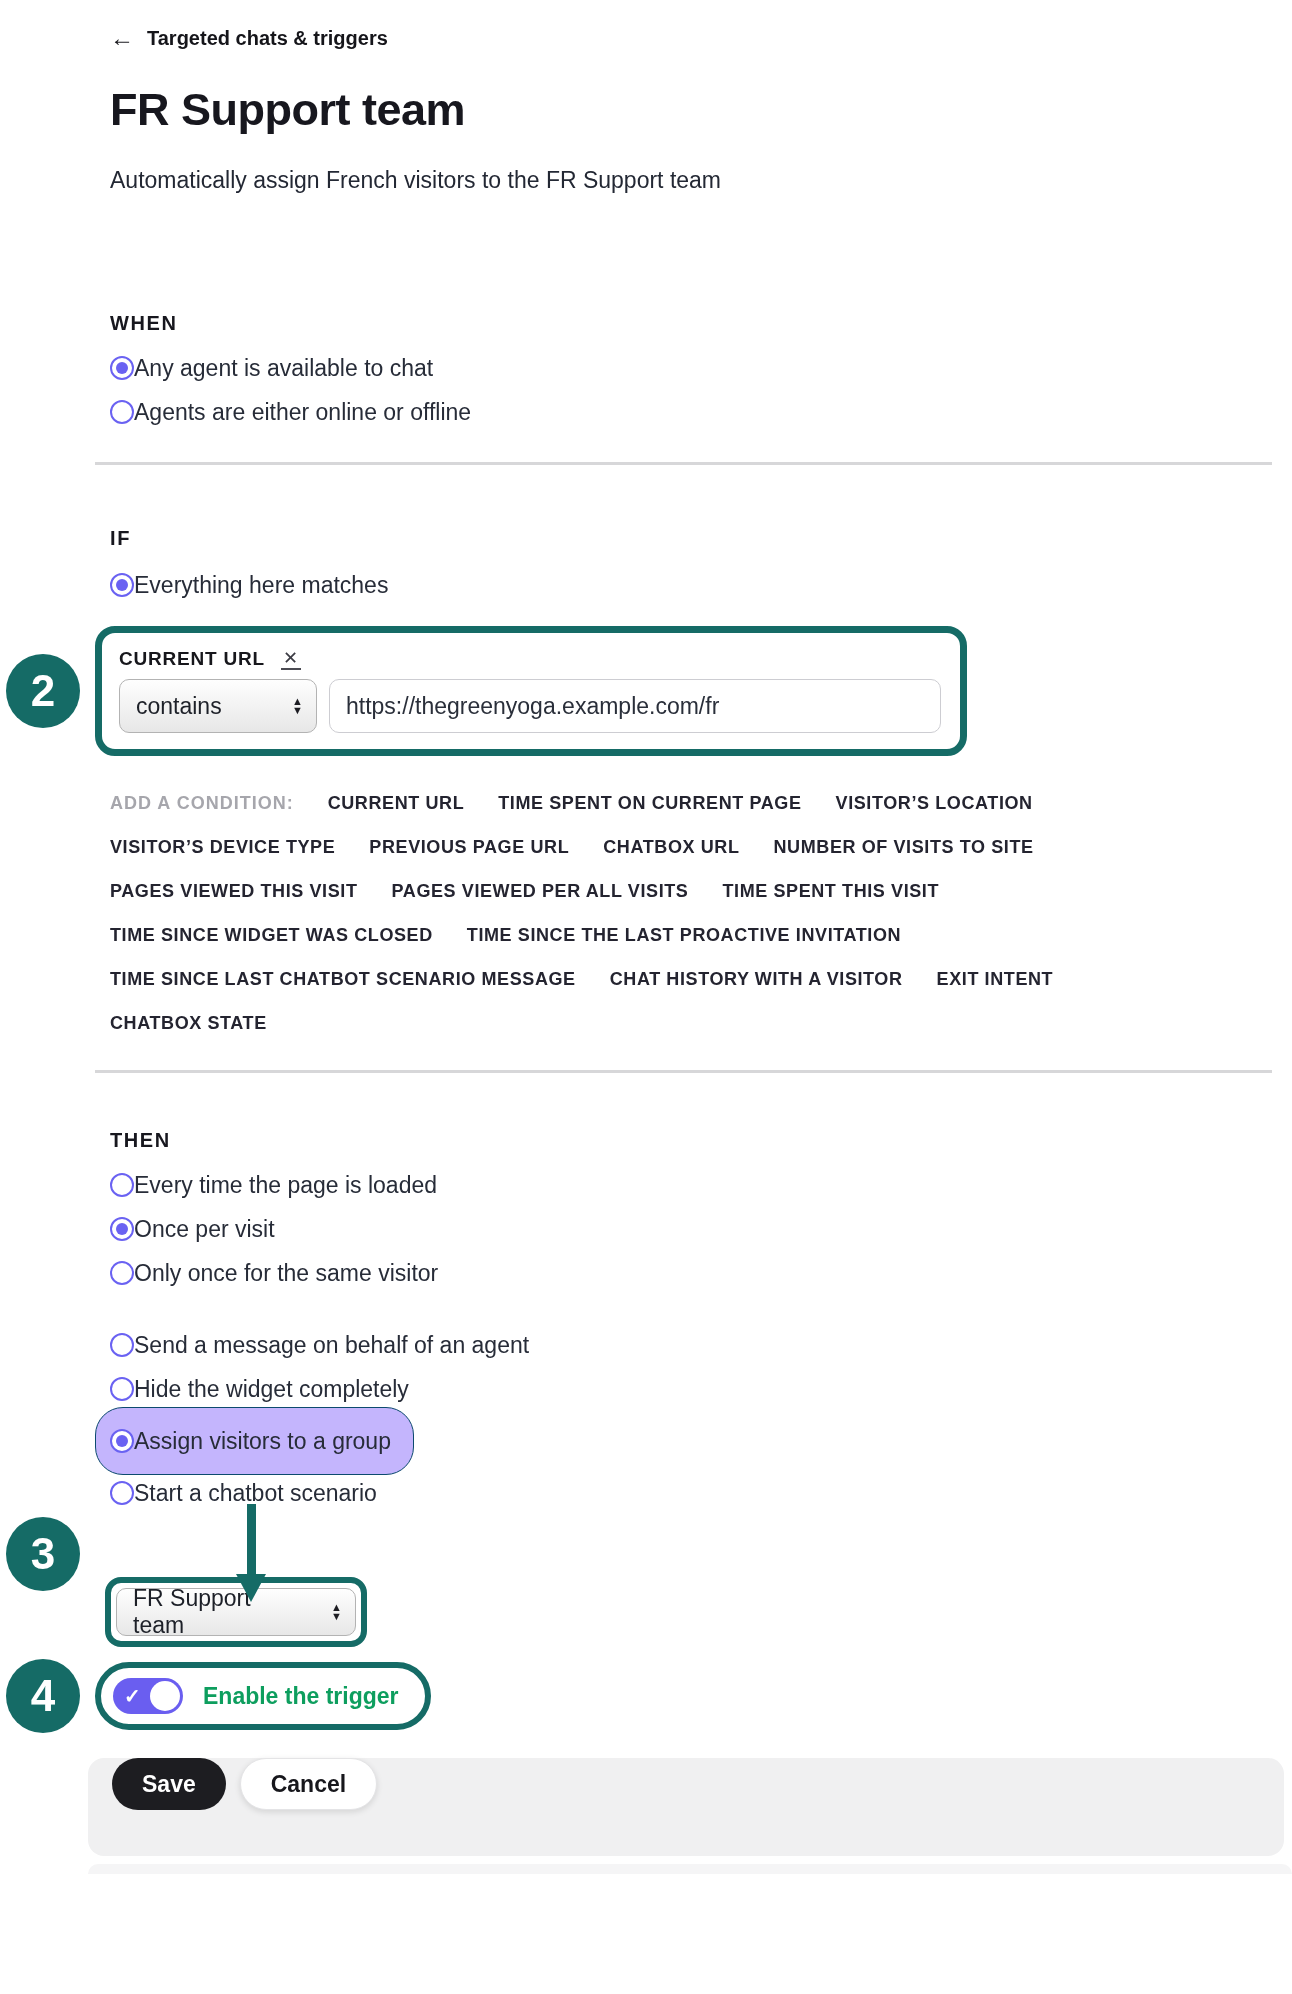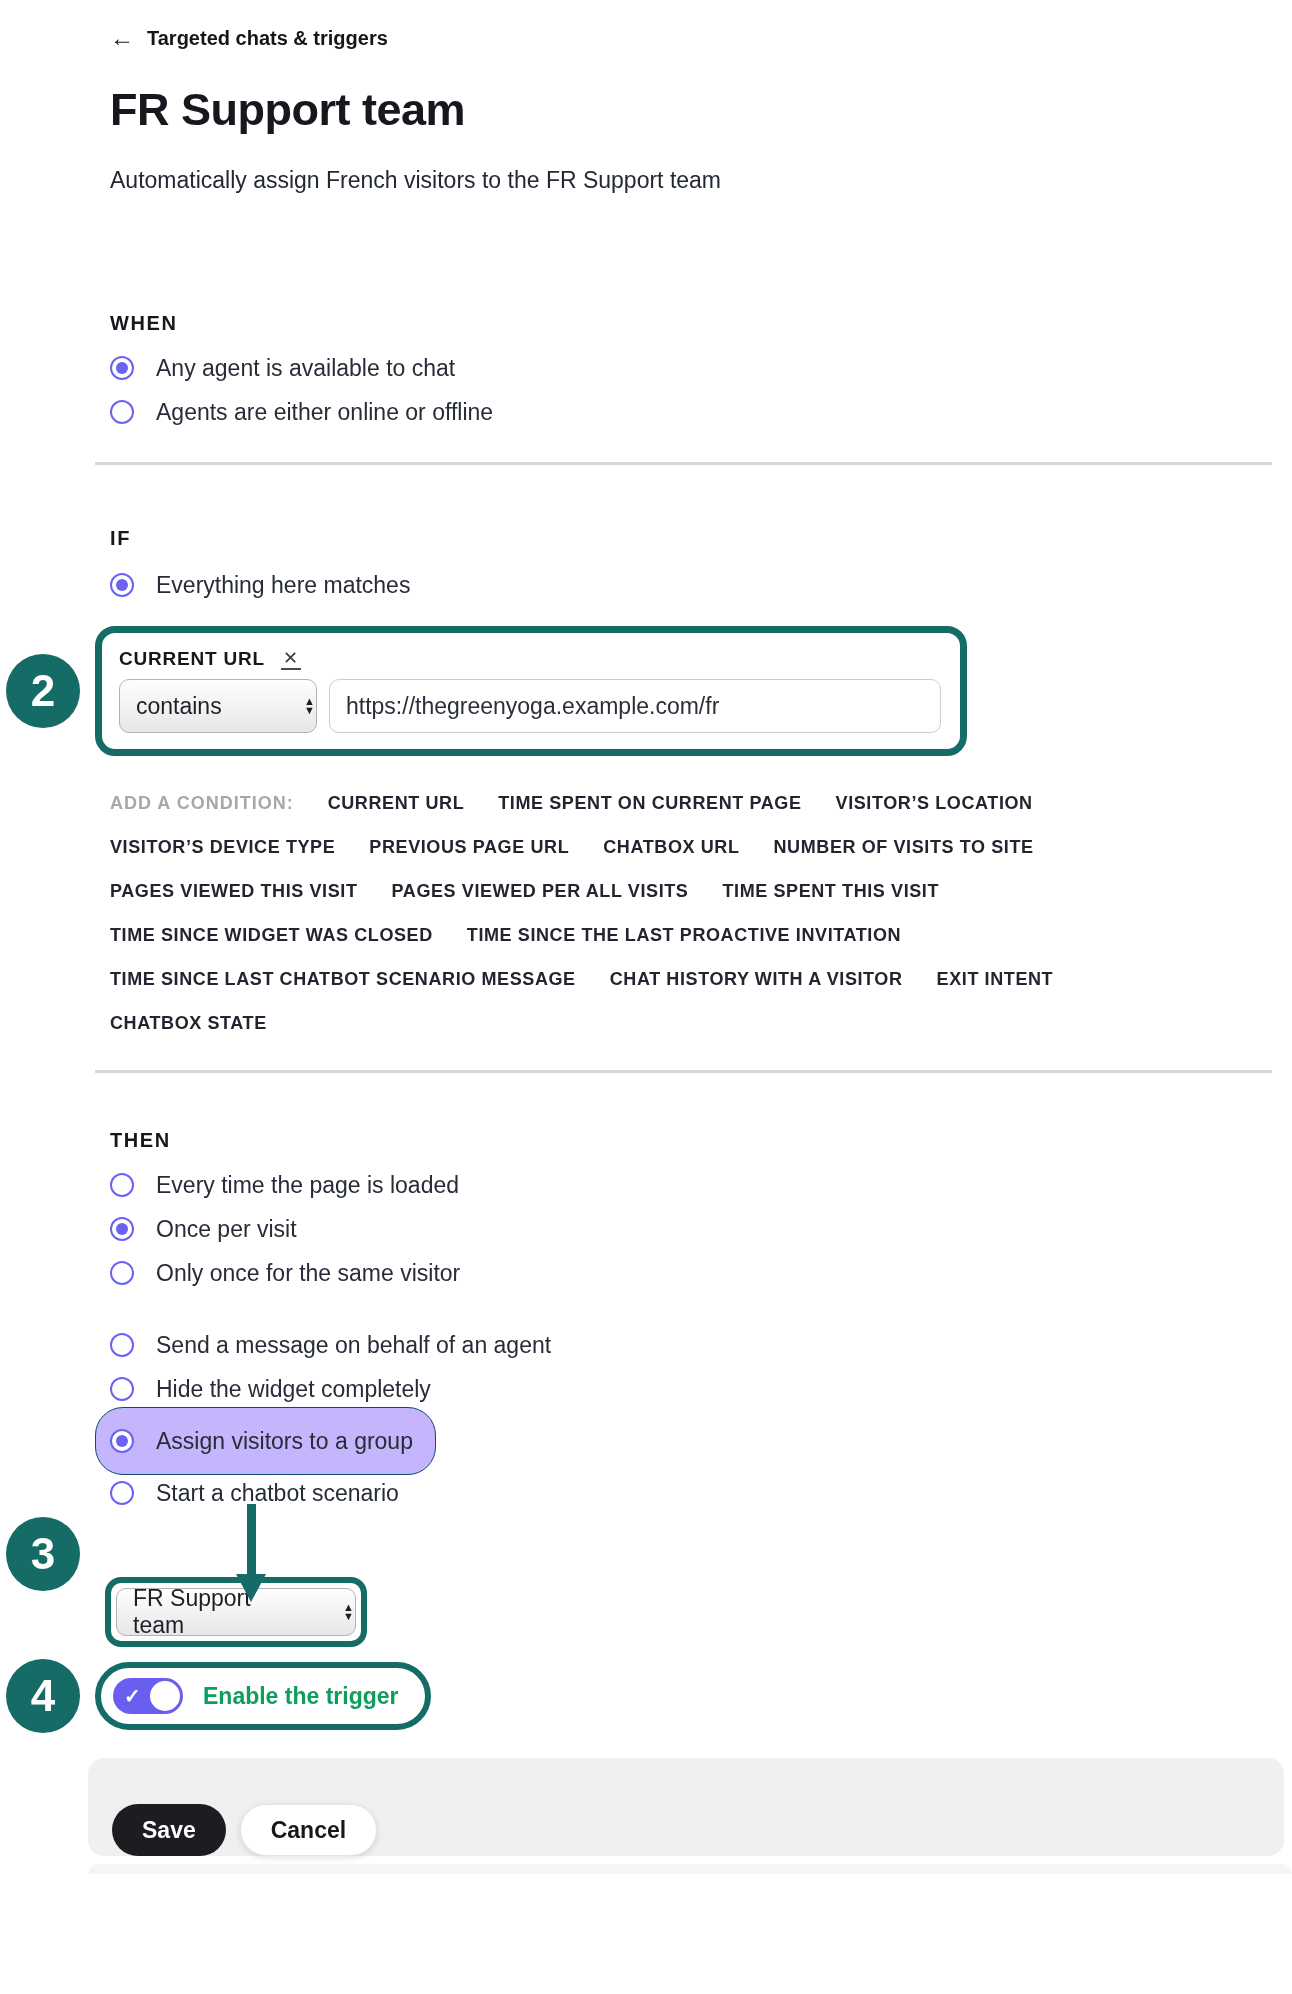--- a/index.html
+++ b/index.html
@@ -19,21 +19,21 @@
   .desc { margin: 30px 0 0 15px; font-size: 23px; line-height: 28px; color: #232834; }
 
   .sec-label { margin-left: 15px; font-size: 20px; line-height: 26px; font-weight: 700;
     letter-spacing: 1.6px; color: #17171e; }
   .sec-when { margin-top: 116px; }
   .sec-if   { margin-top: 60px; }
   .sec-then { margin-top: 54px; }
 
   .radio-group { display: flex; flex-direction: column; width: fit-content; }
   .mt10 { margin-top: 10px; } .mt12 { margin-top: 12px; }
-  .radio-row { display: flex; align-items: center; gap: 22px; height: 44px;
+  .radio-row { display: flex; align-items: center; height: 44px;
     margin-left: 15px; width: fit-content; cursor: pointer; justify-content: flex-end; }
   .radio { width: 24px; height: 24px; min-width: 24px; border-radius: 50%;
     border: 2.5px solid #6a62f2; background: #fff; position: relative; }
   .radio.checked::after { content:""; position: absolute; inset: 4px; border-radius: 50%;
     background: #6a62f2; }
   .radio-label { font-size: 23px; color: #272c38; }
 
   .divider { height: 3px; background: #d7d7d9; border: none; width: 100%; }
   .div1 { margin-top: 28px; } .div2 { margin-top: 36px; }
 
@@ -41,21 +41,21 @@
   .cond-wrap { position: relative; margin-top: 19px; width: fit-content; }
   .cond-box { width: 872px; height: 130px; border: 7px solid #156b66; border-radius: 20px;
     background: #fff; padding: 14px 18px 16px 17px; }
   .cond-head { display: flex; align-items: center; gap: 16px; font-size: 19px; font-weight: 800;
     letter-spacing: 0.8px; color: #17171c; height: 24px; }
   .remove-x { font-size: 18px; font-weight: 400; color: #3c3c44; line-height: 1;
     border-bottom: 2px solid #4a4a52; padding: 0 2px 1px 2px; cursor: pointer; }
   .cond-controls { display: flex; gap: 12px; margin-top: 8px; }
   .selectbox { height: 54px; border-radius: 10px; border: 1.5px solid #b3b3b3;
     background: linear-gradient(#fefefe, #e7e7e7); display: flex; align-items: center;
-    justify-content: space-between; padding: 0 1px 0 16px; font-size: 23px; color: #1d2028;
+    justify-content: space-between; padding: 0 13px 0 16px; font-size: 23px; color: #1d2028;
     cursor: pointer; gap: 45px; }
   .sel-op { width: 198px; }
   .arrows { display: flex; flex-direction: column; align-items: center; line-height: 9px;
     font-size: 11px; color: #1c1c22; }
   .urlinput { width: 612px; height: 54px; border-radius: 10px; border: 1.5px solid #cdcdd2;
     background: #fff; padding: 0 16px; font-size: 23px; color: #2a2f3a; display: flex;
     align-items: center; white-space: nowrap; overflow: hidden; }
 
   .badge { position: absolute; width: 74px; height: 74px; border-radius: 50%; background: #156b66;
     color: #fff; font-size: 44px; font-weight: 700; display: flex; align-items: center;
@@ -92,21 +92,21 @@
   .switch { width: 70px; height: 36px; border-radius: 18px; background: #6a5ef0;
     position: relative; cursor: pointer; }
   .switch .check { position: absolute; left: 11px; top: 50%; transform: translateY(-52%);
     color: #fff; font-size: 20px; font-weight: 700; }
   .switch .knob { position: absolute; right: 3px; top: 3px; width: 30px; height: 30px;
     background: #fff; border-radius: 50%; }
   .toggle-label { margin-left: 20px; font-size: 23px; font-weight: 700; color: #0d9e5e; }
 
   
   .footer { margin: 28px -12px 0 -7px; height: 98px; background: #f0f0f1; border-radius: 16px;
-    display: flex; align-items: flex-end; padding-left: 24px; }
+    display: flex; align-items: flex-start; padding-left: 24px; }
   .btn { height: 52px; border-radius: 26px; font-size: 23px; font-weight: 700;
     font-family: "Liberation Sans", sans-serif; cursor: pointer; }
   .btn-save { padding: 0 30px; background: #1d1d21; color: #fff; border: none; }
   .btn-cancel { padding: 0 30px; background: #fff; color: #17171c; border: 1px solid #e4e4e6;
     box-shadow: 0 2px 6px rgba(0,0,0,0.12); margin-left: 14px; }
   .bottom-strip { margin: 8px -20px 0 -7px; height: 10px; background: #f5f5f6;
     border-radius: 12px 12px 0 0; }
 </style>
 </head>
 <body>

